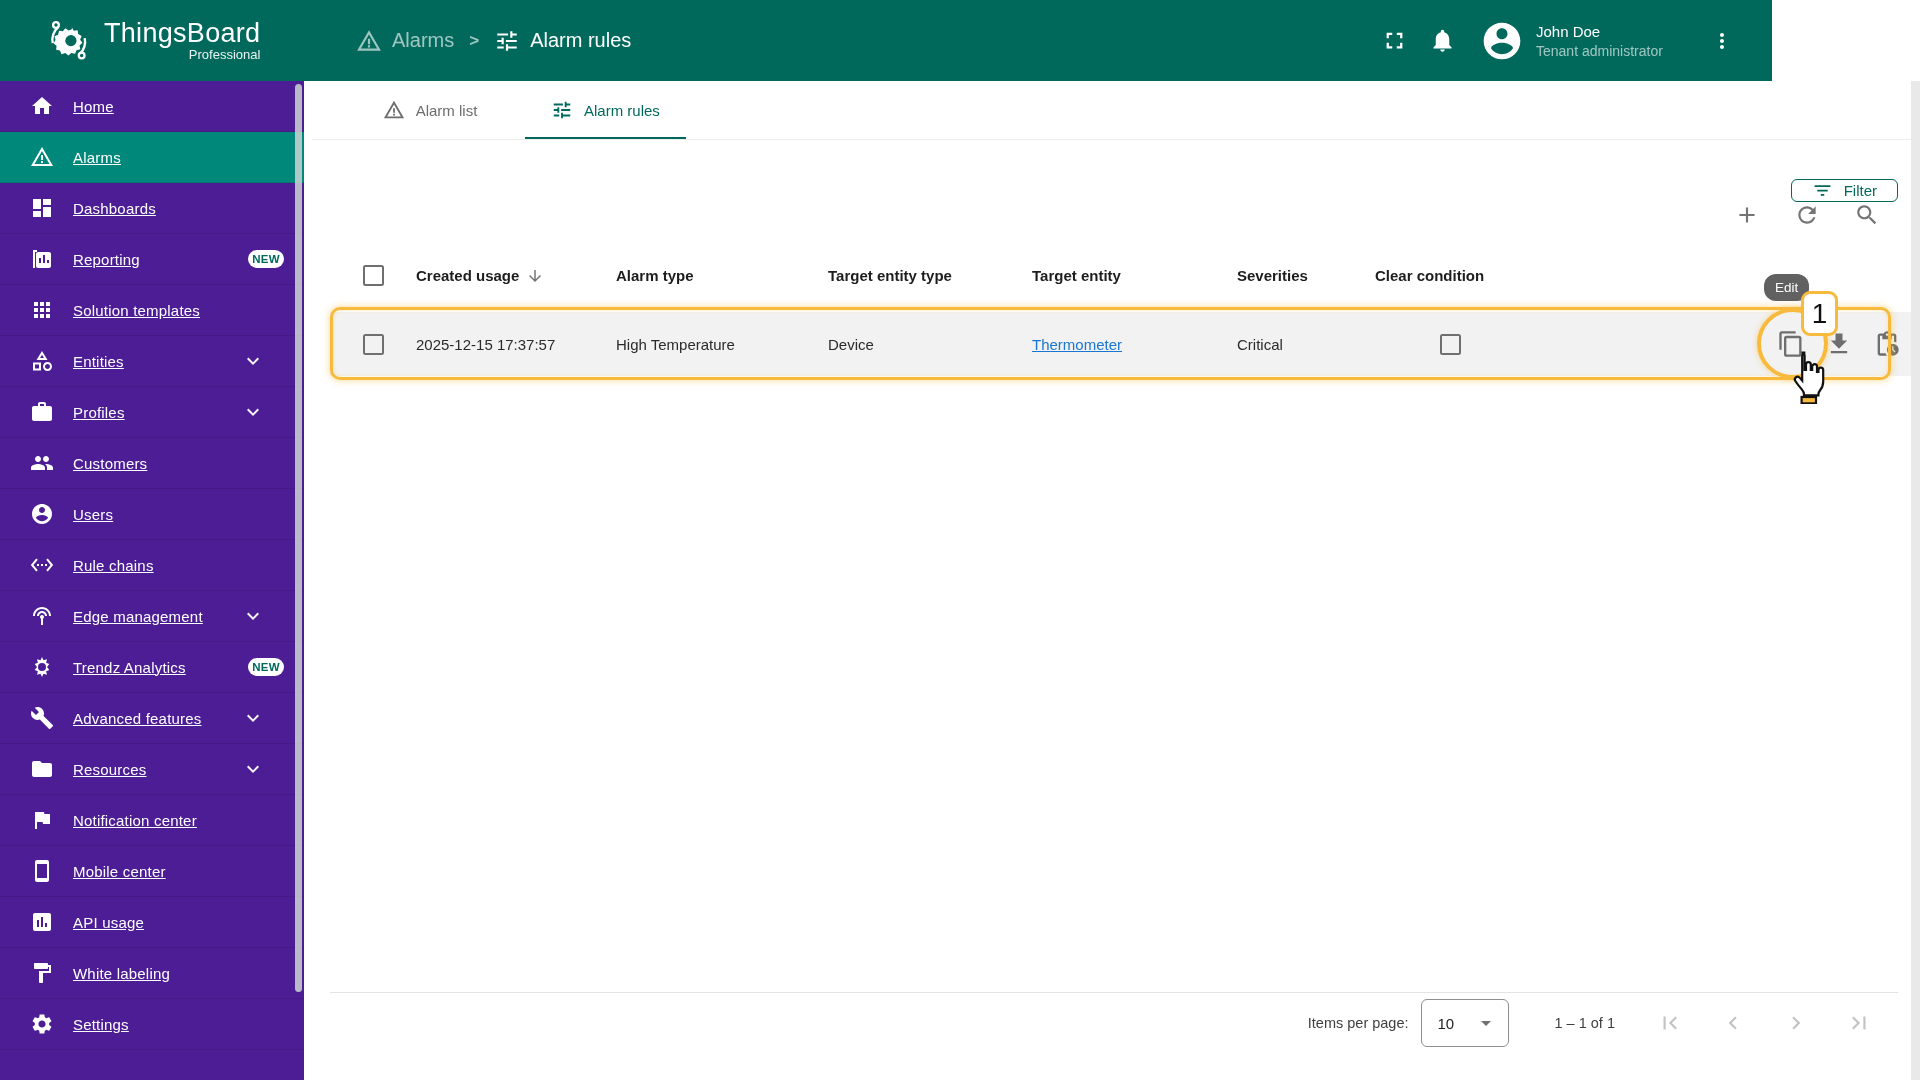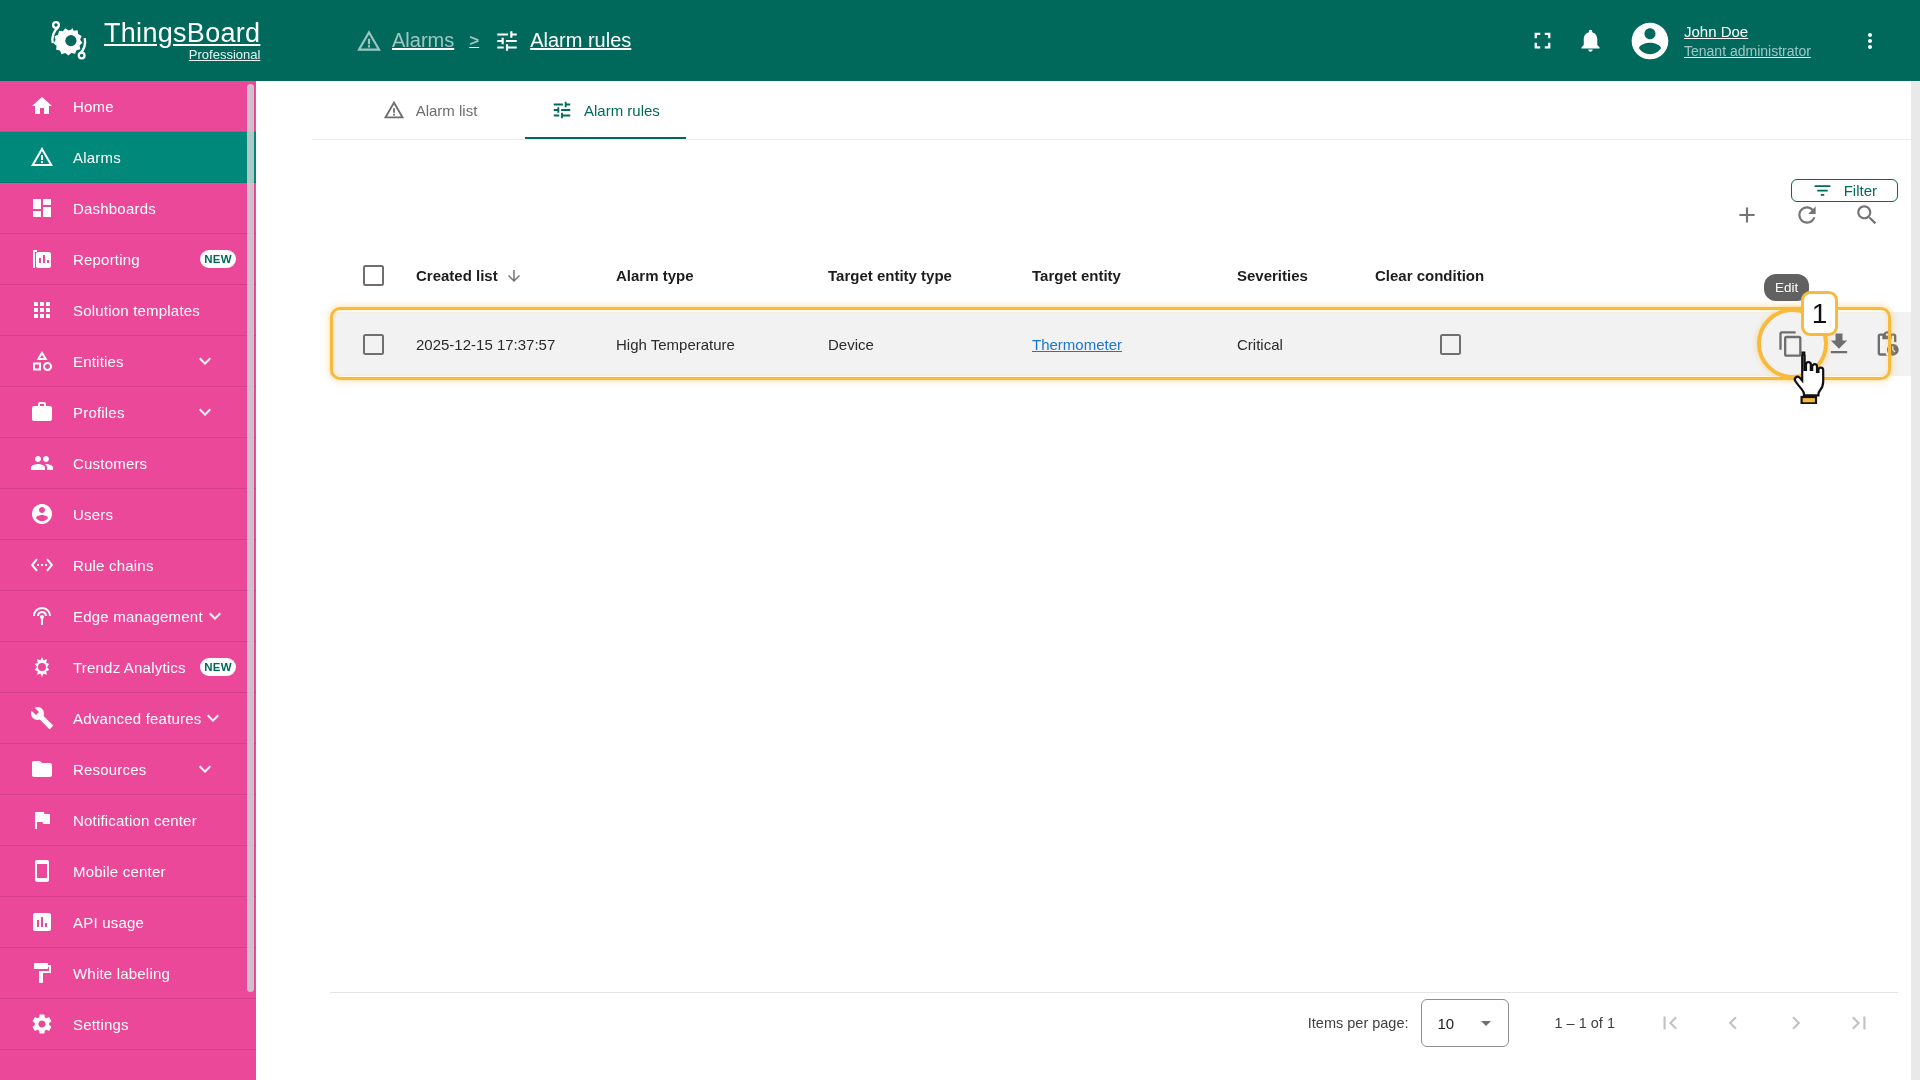--- a/index.html
+++ b/index.html
@@ -7,22 +7,22 @@
   .app {
     position:relative; width:1920px; height:1080px; overflow:hidden;
     font-family:"Liberation Sans", sans-serif; background:#ffffff;
     -webkit-font-smoothing:antialiased;
   }
   .icon { display:inline-flex; align-items:center; justify-content:center; flex:0 0 auto; }
   .icon svg { width:100%; height:100%; }
 
   
   .header {
-    position:absolute; top:0; left:0; width:1920px; height:81px;
-    background:#00695c; color:#fff; display:flex; align-items:center; z-index:5;text-decoration:underline;
+    position:absolute; top:0; left:0; width:1772px; height:81px;
+    background:#00695c; color:#fff; display:flex; align-items:center; z-index:5;
   }
   .logo-block { width:312px; padding-left:46px; display:flex; align-items:center; gap:12px; }
   .logo-mark { width:46px; height:46px; color:#fff; }
   .logo-text { display:flex; flex-direction:column; }
   .logo-title { font-size:27px; font-weight:500; letter-spacing:.3px; line-height:1.05; }
   .logo-sub { font-size:13px; font-weight:400; align-self:flex-end; opacity:.92; }
   .breadcrumb { display:flex; align-items:center; gap:11px; margin-left:44px; font-size:20px; }
   .crumb { display:flex; align-items:center; gap:10px; }
   .crumb-muted { color:rgba(255,255,255,.62); }
   .crumb .icon { width:26px; height:26px; }
@@ -32,22 +32,22 @@
   .hbtn .icon { width:27px; height:27px; }
   .avatar { width:44px; height:44px; color:#fff; margin-left:14px; }
   .user-block { margin:0 14px 0 12px; width:152px; }
   .user-name { font-size:15px; line-height:1.35; }
   .user-role { font-size:14px; color:rgba(255,255,255,.62); }
   .more-btn { width:40px; }
   .more-btn .icon { width:24px; height:24px; }
 
   
   .sidebar {
-    position:absolute; top:81px; left:0; width:256px; bottom:0;
-    background:#ec4899; color:#fff; z-index:4; overflow:hidden;
+    position:absolute; top:81px; left:0; width:304px; bottom:0;
+    background:#4c1d95; color:#fff; z-index:4; overflow:hidden;text-decoration:underline;
   }
   .nav-item {
     height:51px; display:flex; align-items:center; padding:0 20px 0 30px;
     border-bottom:1px solid rgba(0,0,0,.10); cursor:pointer;
   }
   .nav-item.active { background:#00897b; }
   .nav-item .icon { width:24px; height:24px; margin-right:19px; color:#fff; }
   .nav-label { font-size:15px; font-weight:500; letter-spacing:.2px; white-space:nowrap; }
   .badge-new {
     margin-left:auto; background:#fff; color:#00695c; font-size:11.5px; font-weight:700;
@@ -454,21 +454,21 @@
             </svg>
           </button>
       </div>
     </div>
 
     <div class="thead">
       <div class="col-check">
         <div class="checkbox"></div>
       </div>
       <div class="col-time">
-        <span>Created list</span>
+        <span>Created usage</span>
         <span class="icon sort-icon">
             <svg viewBox="0 0 24 24">
               <path fill-rule="evenodd" d="M20 12l-1.41-1.41L13 16.17V4h-2v12.17l-5.58-5.59L4 12l8 8 8-8z" fill="currentColor"></path>
             </svg>
           </span>
       </div>
       <div class="col-type">Alarm type</div>
       <div class="col-tet">Target entity type</div>
       <div class="col-te">Target entity</div>
       <div class="col-sev">Severities</div>

